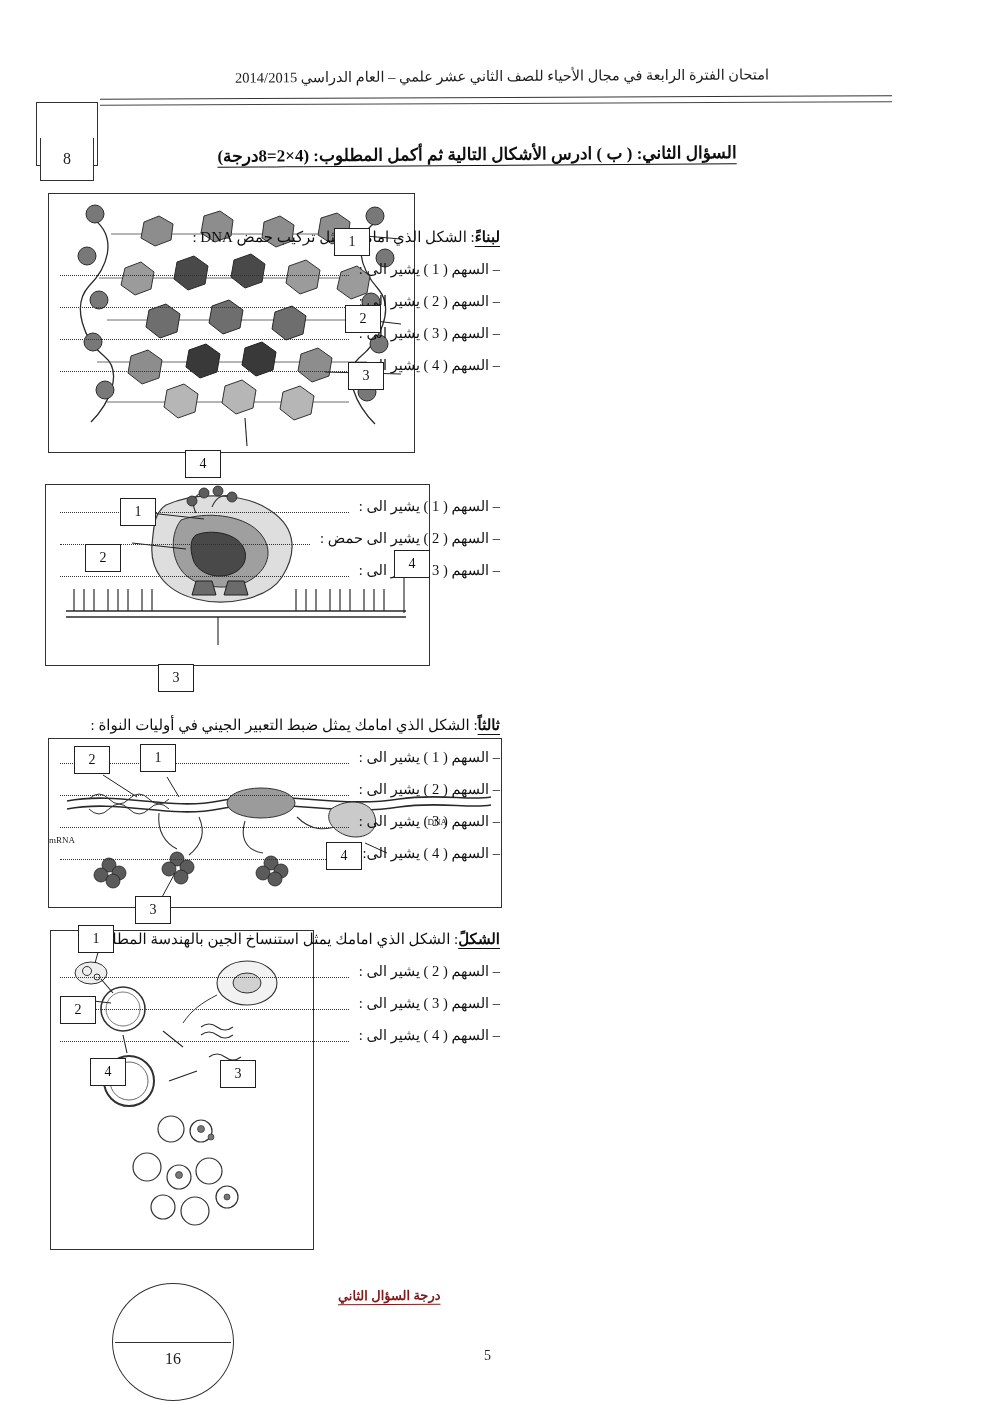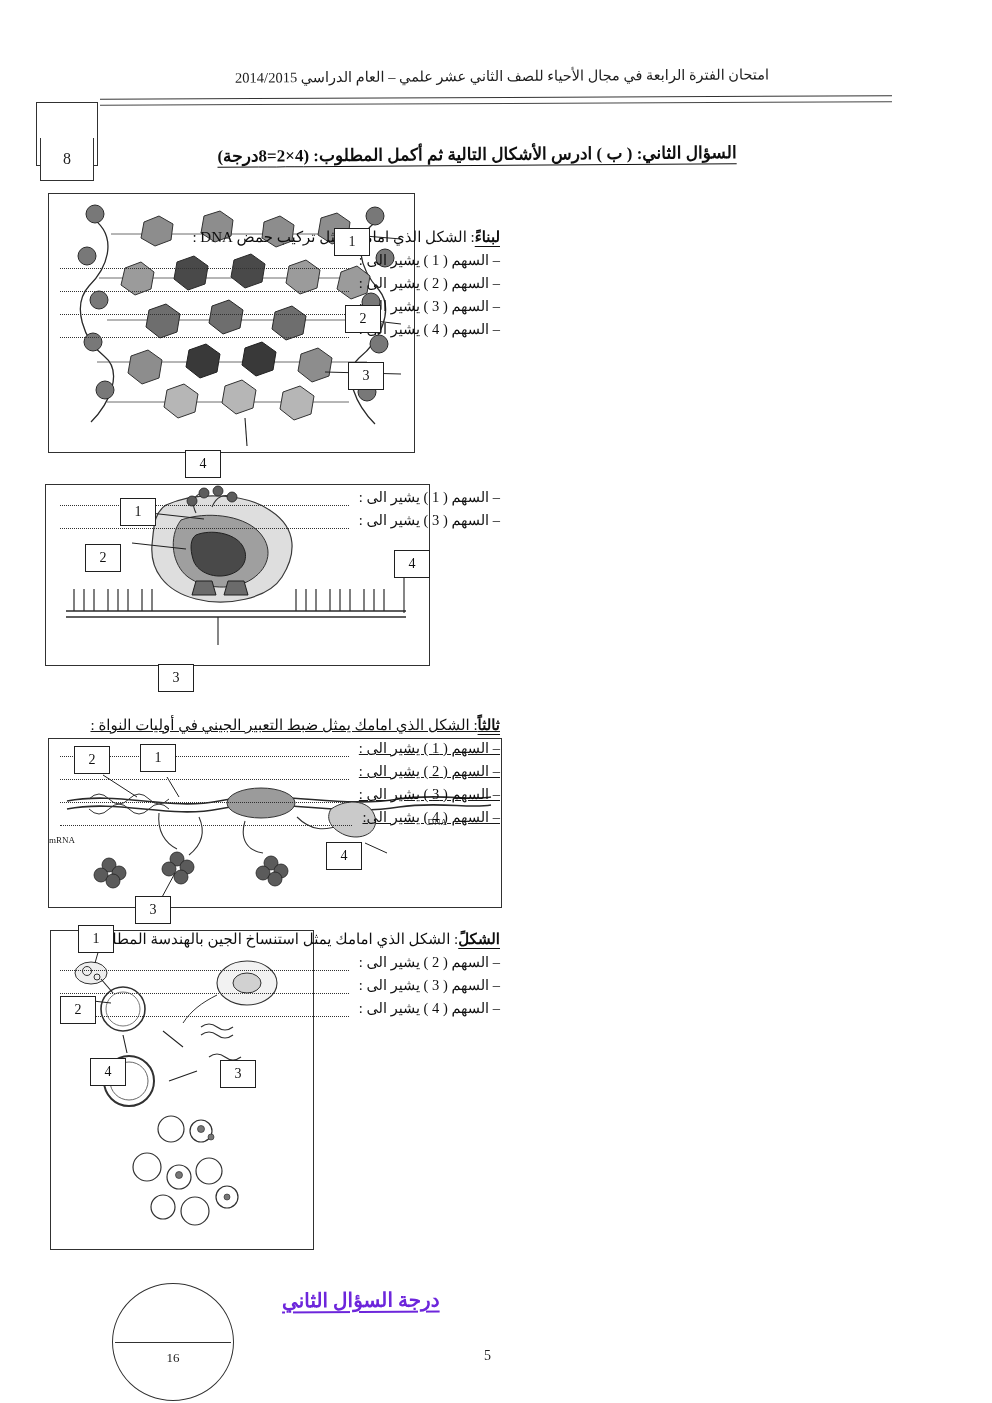--- a/index.html
+++ b/index.html
@@ -125,24 +125,24 @@
     white-space: nowrap;
   }
   .sec-head .lbl {
     font-weight: bold;
     text-decoration: underline;
     text-underline-offset: 4px;
   }
   .arrow-line {
     font-size: 14.5px;
     color: #111;
-    margin-top: 6px;
+    margin-top: 15px;
     white-space: nowrap;
     display: flex;
-    align-items: flex-end;
+    align-items: center;
     gap: 4px;
   }
   .arrow-line .txt { flex: 0 0 auto; }
   .arrow-line .dots {
     flex: 1 1 auto;
     border-bottom: 1.5px dotted #333;
     height: 11px;
     margin-right: 6px;
     min-width: 150px;
   }
@@ -164,32 +164,32 @@
     left: 2px;
     right: 2px;
     border-top: 1.3px solid #333;
   }
   .circle-mark .val {
     position: absolute;
     top: 57%;
     left: 0;
     right: 0;
     text-align: center;
-    font-size: 13px;
+    font-size: 16px;
     color: #222;
   }
   .bottom-label {
     position: absolute;
     right: 552px;
     top: 1288px;
-    font-size: 20px;
+    font-size: 13px;
     font-weight: bold;
     text-decoration: underline;
     text-underline-offset: 4px;
-    color: #6d28d9;
+    color: #7f1d1d;
     transform: rotate(-0.4deg);
   }
   .page-no {
     position: absolute;
     left: 484px;
     top: 1348px;
     font-size: 14px;
     color: #222;
   }
 
@@ -468,26 +468,30 @@
       <span class="dots"></span>
     </div>
   </div>
 
   <div class="sec" style="right:492px; top:483px; width:440px;">
     <div class="arrow-line">
       <span class="txt">– السهم ( 1 ) يشير الى :</span>
       <span class="dots"></span>
     </div>
     <div class="arrow-line">
+      <span class="txt">– السهم ( 2 ) يشير الى حمض :</span>
+      <span class="dots"></span>
+    </div>
+    <div class="arrow-line">
       <span class="txt">– السهم ( 3 ) يشير الى :</span>
       <span class="dots"></span>
     </div>
   </div>
 
-  <div class="sec" style="right:492px; top:716px; width:440px;text-decoration:underline;">
+  <div class="sec" style="right:492px; top:716px; width:440px;">
     <div class="sec-head">
       <span class="lbl">ثالثاً</span><span>: الشكل الذي امامك يمثل ضبط التعبير الجيني في أوليات النواة :</span>
     </div>
     <div class="arrow-line">
       <span class="txt">– السهم ( 1 ) يشير الى :</span>
       <span class="dots"></span>
     </div>
     <div class="arrow-line">
       <span class="txt">– السهم ( 2 ) يشير الى :</span>
       <span class="dots"></span>

